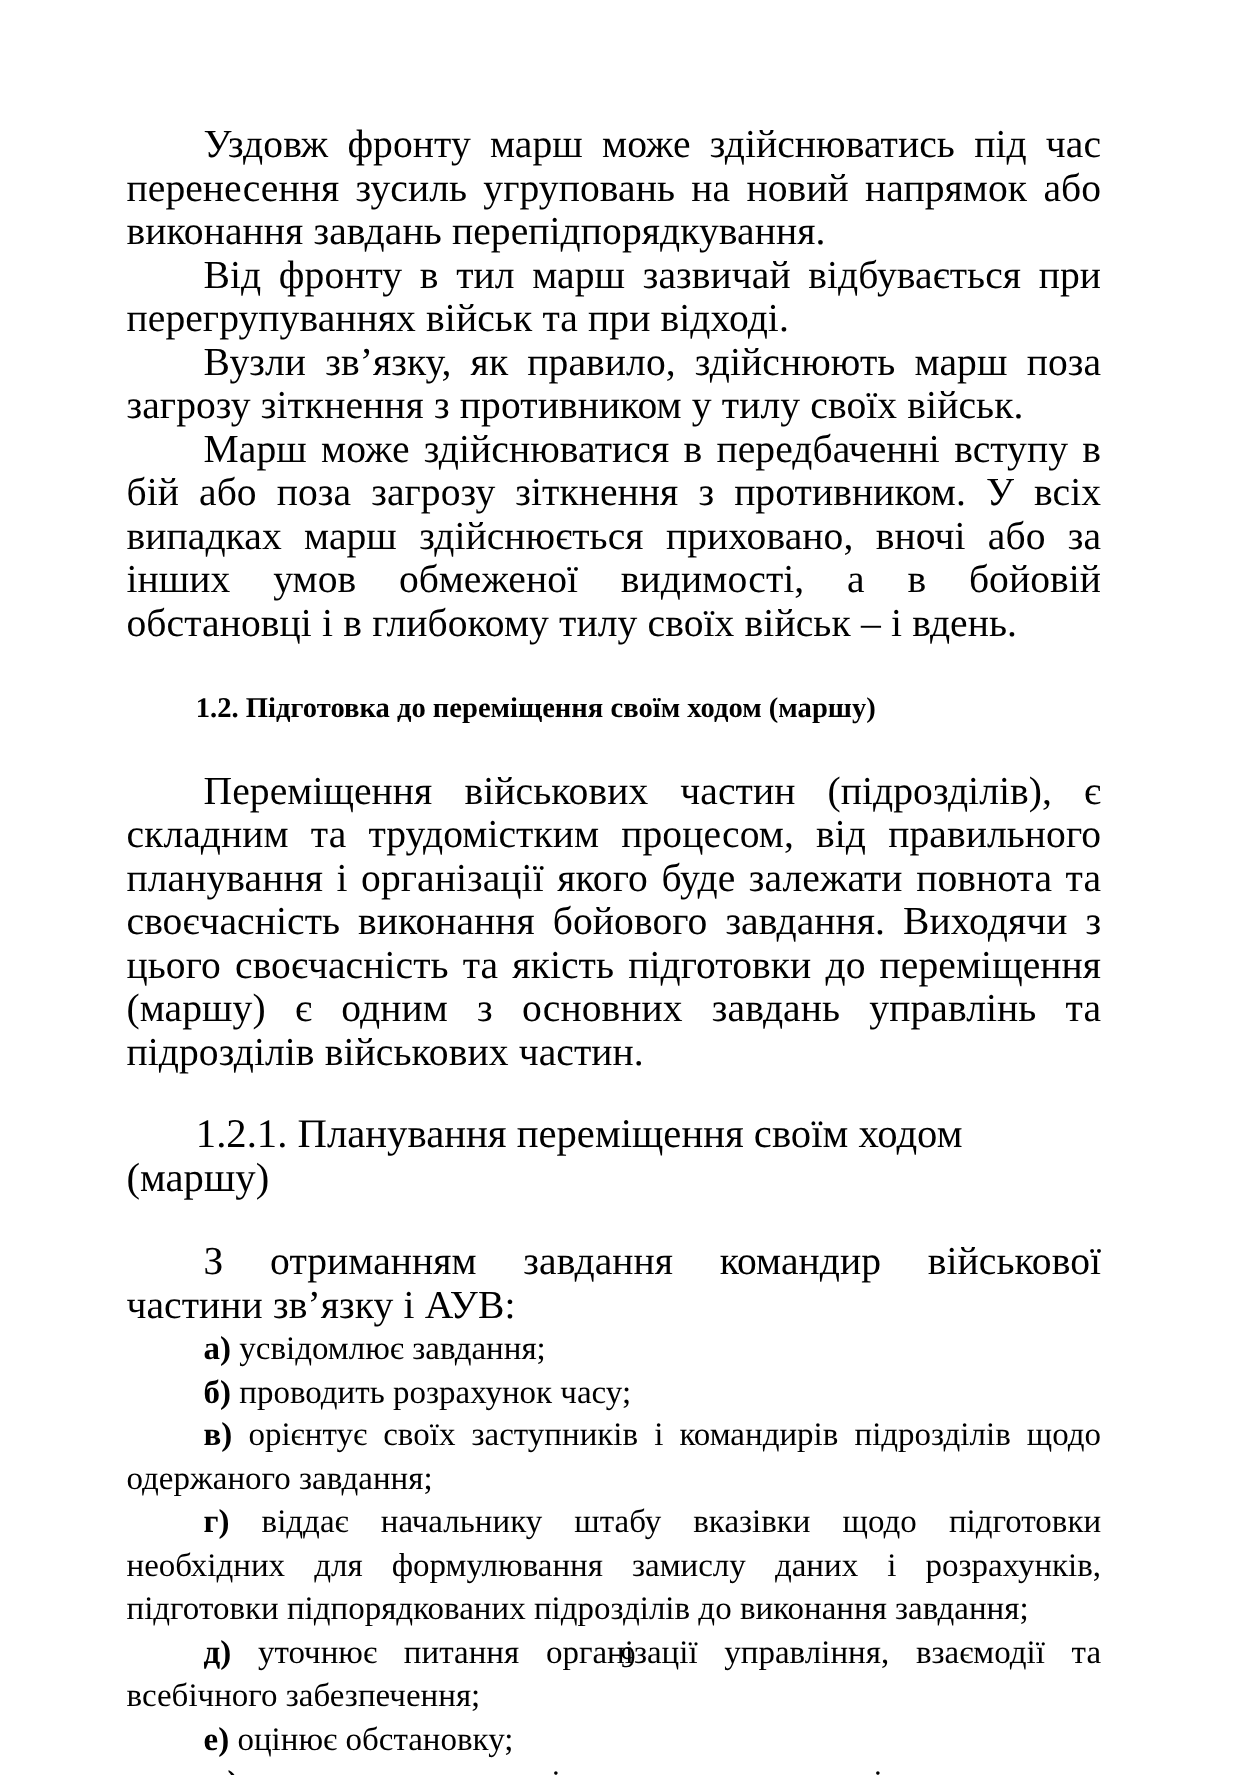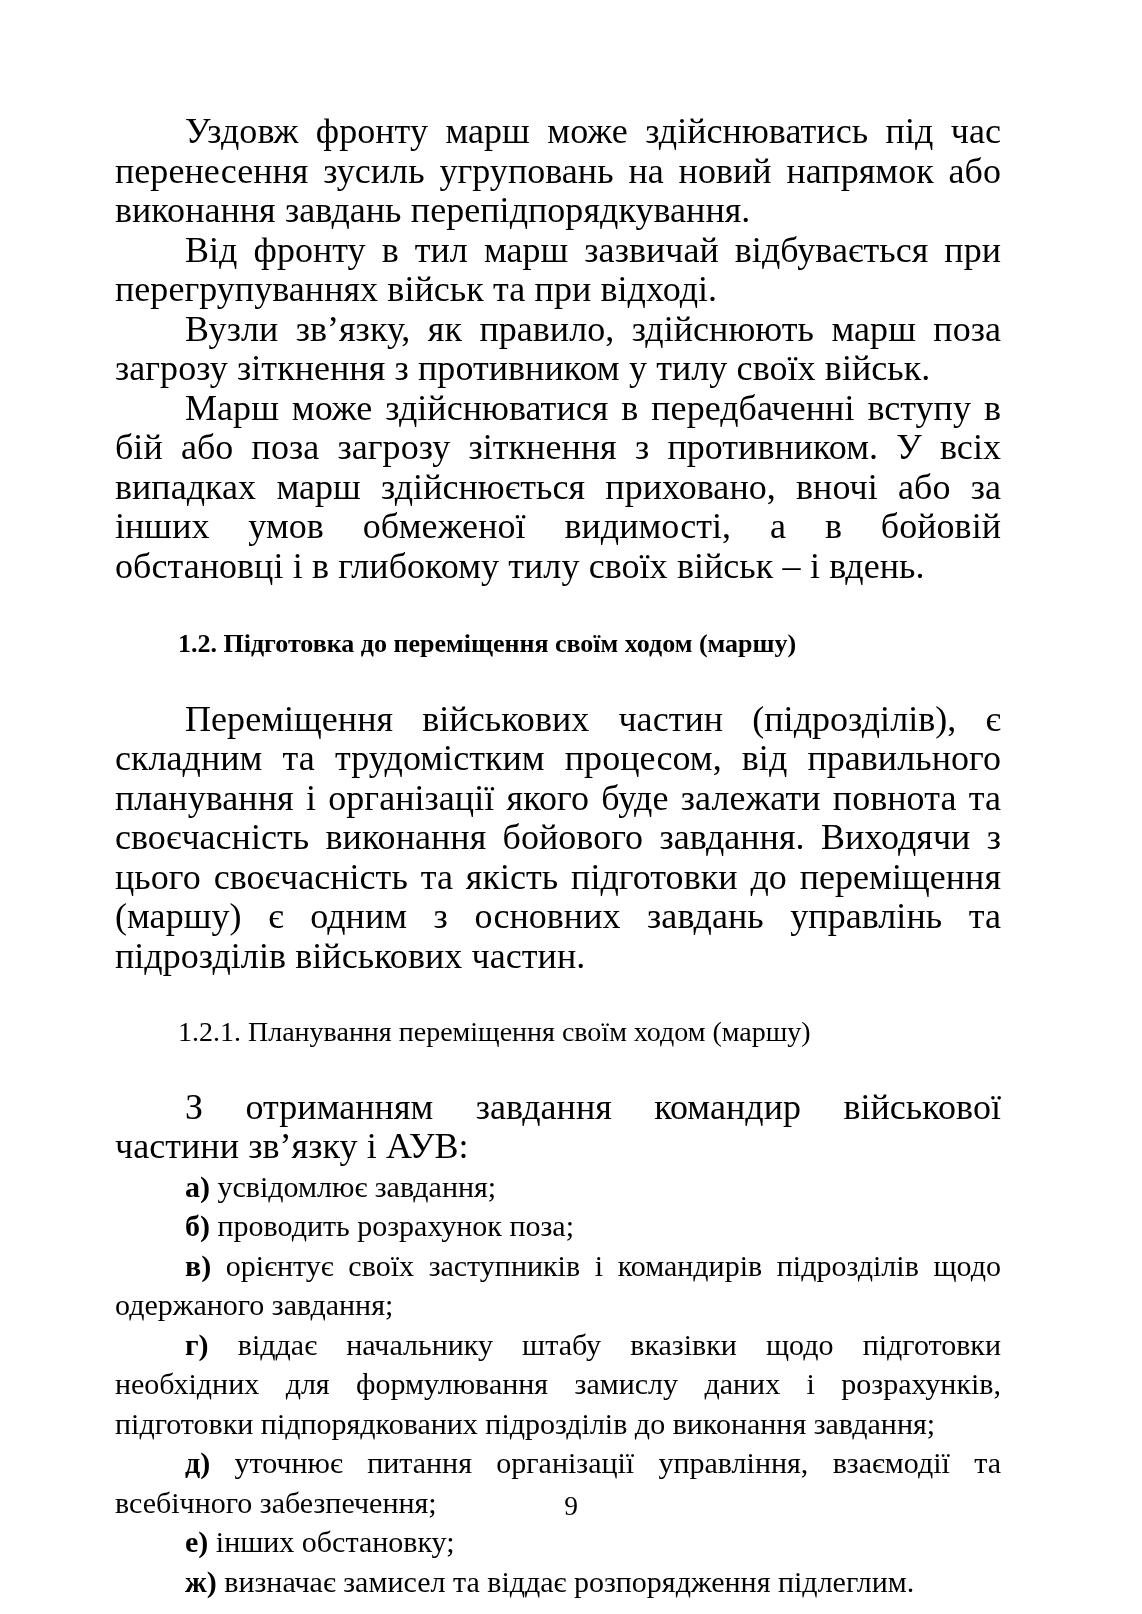--- a/index.html
+++ b/index.html
@@ -47,21 +47,21 @@
     font-size: 26px;
     line-height: 39.5px;
     font-weight: bold;
     text-indent: 63px;
     text-align: left;
   }
 
   
   .heading-2 {
     margin: 0;
-    font-size: 28px;
+    font-size: 37px;
     line-height: 39.5px;
     font-weight: normal;
     text-indent: 63px;
     text-align: left;
   }
 
   
   .list-item {
     margin: 0;
     font-size: 30px;
@@ -122,33 +122,33 @@
     <div class="gap-sub-after"></div>
 
 
     <p class="para">З отриманням завдання командир військової частини зв’язку і АУВ:</p>
 
     <div class="lettered-list">
       <p class="list-item">
         <span class="marker">а)</span><span class="item-text"> усвідомлює завдання;</span>
       </p>
       <p class="list-item">
-        <span class="marker">б)</span><span class="item-text"> проводить розрахунок поза;</span>
+        <span class="marker">б)</span><span class="item-text"> проводить розрахунок часу;</span>
       </p>
       <p class="list-item">
         <span class="marker">в)</span><span class="item-text"> орієнтує своїх заступників і командирів підрозділів щодо одержаного завдання;</span>
       </p>
       <p class="list-item">
         <span class="marker">г)</span><span class="item-text"> віддає начальнику штабу вказівки щодо підготовки необхідних для формулювання замислу даних і розрахунків, підготовки підпорядкованих підрозділів до виконання завдання;</span>
       </p>
       <p class="list-item">
         <span class="marker">д)</span><span class="item-text"> уточнює питання організації управління, взаємодії та всебічного забезпечення;</span>
       </p>
       <p class="list-item">
-        <span class="marker">е)</span><span class="item-text"> інших обстановку;</span>
+        <span class="marker">е)</span><span class="item-text"> оцінює обстановку;</span>
       </p>
       <p class="list-item">
         <span class="marker">ж)</span><span class="item-text"> визначає замисел та віддає розпорядження підлеглим.</span>
       </p>
     </div>
 
   </div>
 
   <div class="page-number">9</div>
 </div>

